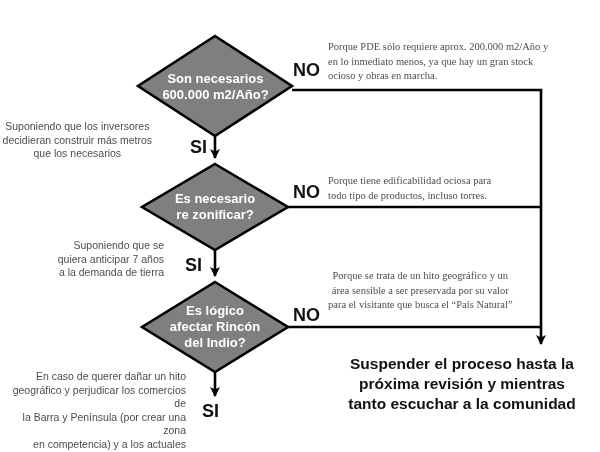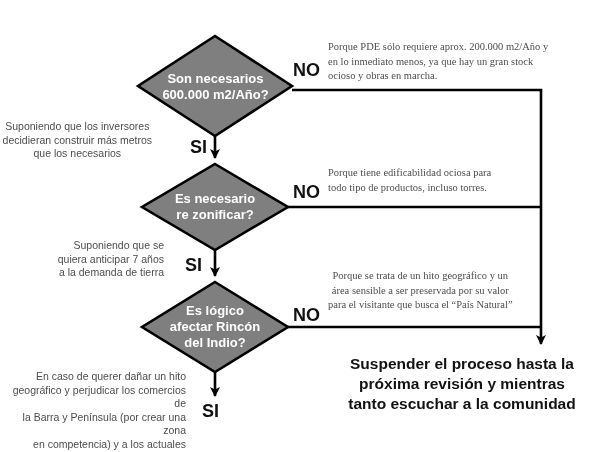--- a/index.html
+++ b/index.html
@@ -72,21 +72,21 @@
   <div class="branch" style="left:293px; top:182px;">NO</div>
   <div class="branch" style="left:293px; top:305px;">NO</div>
 
   <div class="branch" style="left:190px; top:137px;">SI</div>
   <div class="branch" style="left:185px; top:255px;">SI</div>
   <div class="branch" style="left:202px; top:401px;">SI</div>
 
   <div class="rtext" style="left:328px; top:40px;">Porque PDE sólo requiere aprox. 200.000  m2/Año y
 en lo inmediato menos, ya que hay un gran stock
 ocioso y obras en marcha.</div>
-  <div class="rtext" style="left:328px; top:166px;">Porque tiene edificabilidad  ociosa para
+  <div class="rtext" style="left:328px; top:174px;">Porque tiene edificabilidad  ociosa para
 todo tipo de productos, incluso torres.</div>
   <div class="rtext" style="left:328px; top:269px;text-align:center;">Porque se trata de un hito geográfico y un
 área sensible a ser preservada por su valor
 para el visitante que busca el “País Natural”</div>
 
   <div class="ltext" style="right:448px; top:120px;text-align:center;">Suponiendo que los inversores
 decidieran construir más metros
 que los necesarios</div>
   <div class="ltext" style="right:436px; top:239px;">Suponiendo que se
 quiera anticipar 7 años

